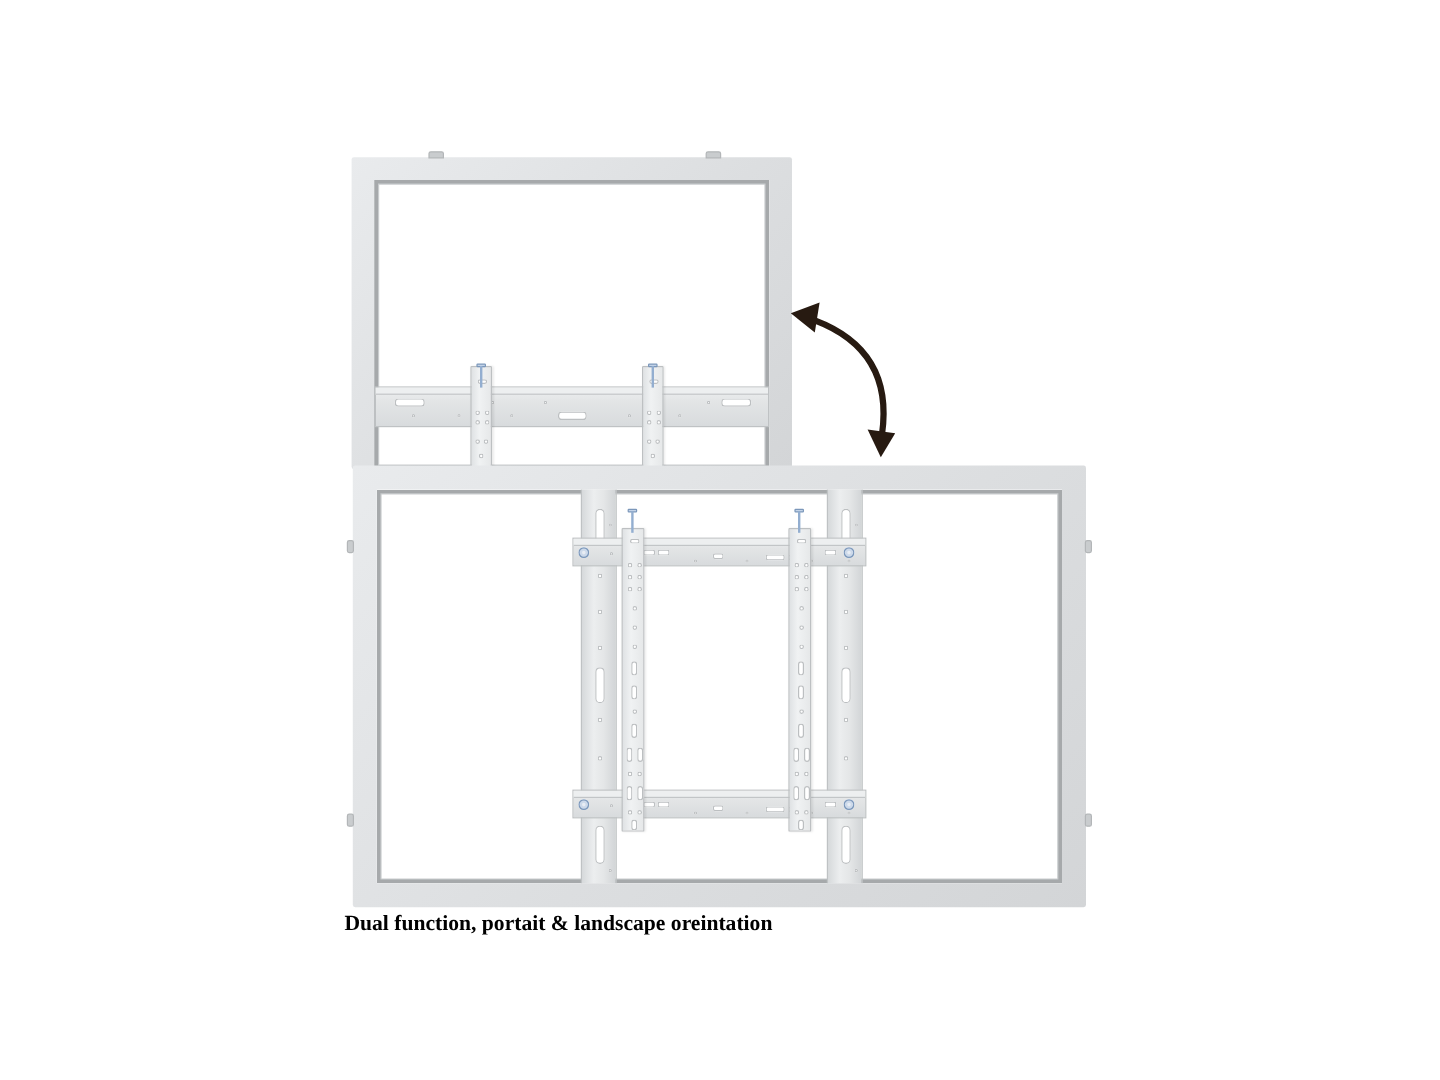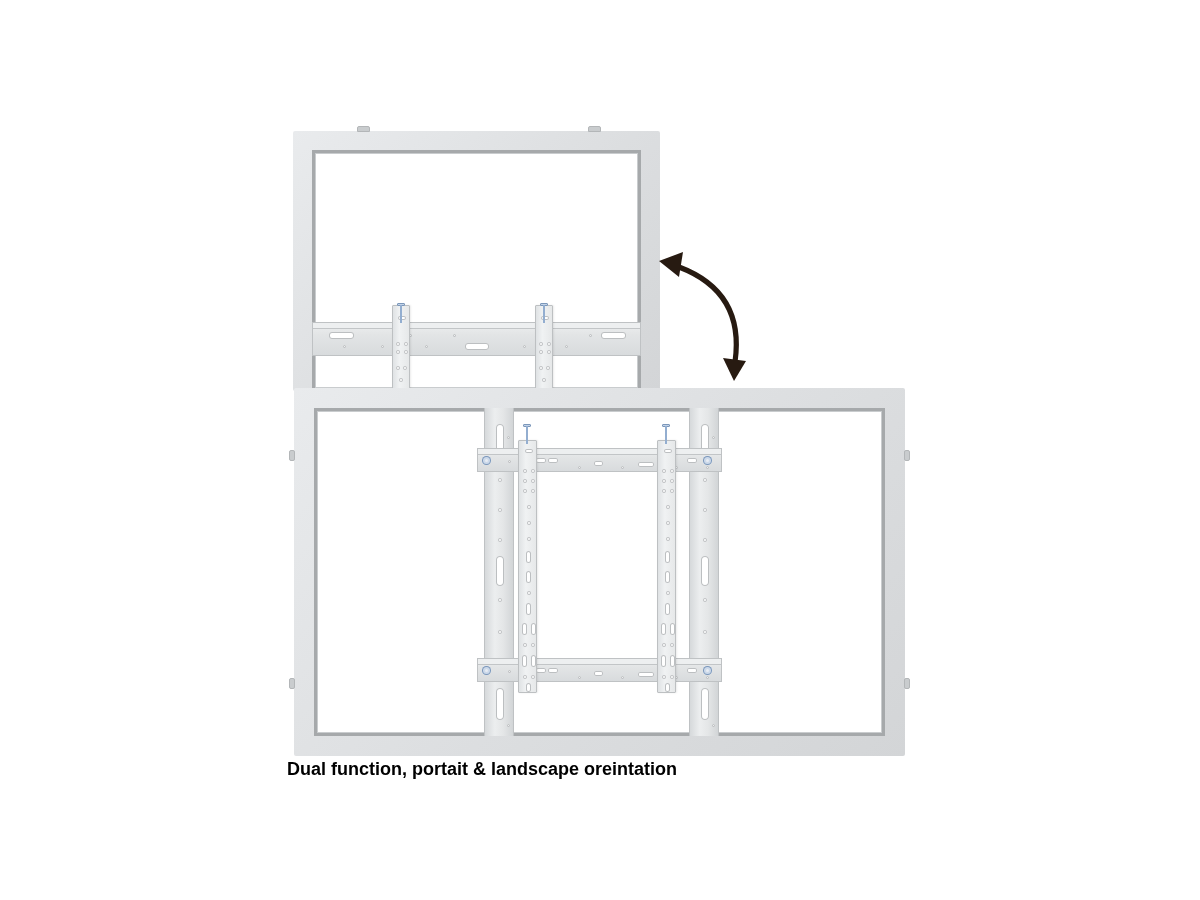--- a/index.html
+++ b/index.html
@@ -1,18 +1,18 @@
 <!DOCTYPE html>
 <html style="--background: #ffffff; --frame_fill: #dcdee0; --frame_fill_light: #e9ebed; --frame_edge: #a6a9ab; --frame_edge_light: #c9ccce; --part_edge: #bfc2c4; --hole_fill: #ffffff; --hole_edge: #bcbfc1; --screw_fill: #93aed0; --screw_edge: #7b97ba; --bolt_fill: #e8edf4; --arrow: #271a11; --text: #000000;"><head>
 <meta charset="utf-8">
 <style>
   html,body{margin:0;padding:0;background:#fff;}
   .canvas{
     position:relative;width:1200px;height:895px;background:var(--background,#fff);
-    font-family:Liberation Sans, sans-serif;overflow:hidden;
+    font-family:Liberation Serif, serif;overflow:hidden;
   }
   
   .tv{
     position:absolute;background:linear-gradient(135deg,var(--frame_fill_light) 0%,var(--frame_fill) 55%,#d3d5d7 100%);
     border-radius:2px;box-sizing:border-box;
   }
   .tv.top{left:293px;top:131px;width:367px;height:260px;padding:19px 19px 0 19px;z-index:1;}
   .tv.bottom{left:294px;top:388px;width:611px;height:368px;padding:20px;z-index:2;}
   .tv-inner{
     position:relative;width:100%;height:100%;background:#fff;

